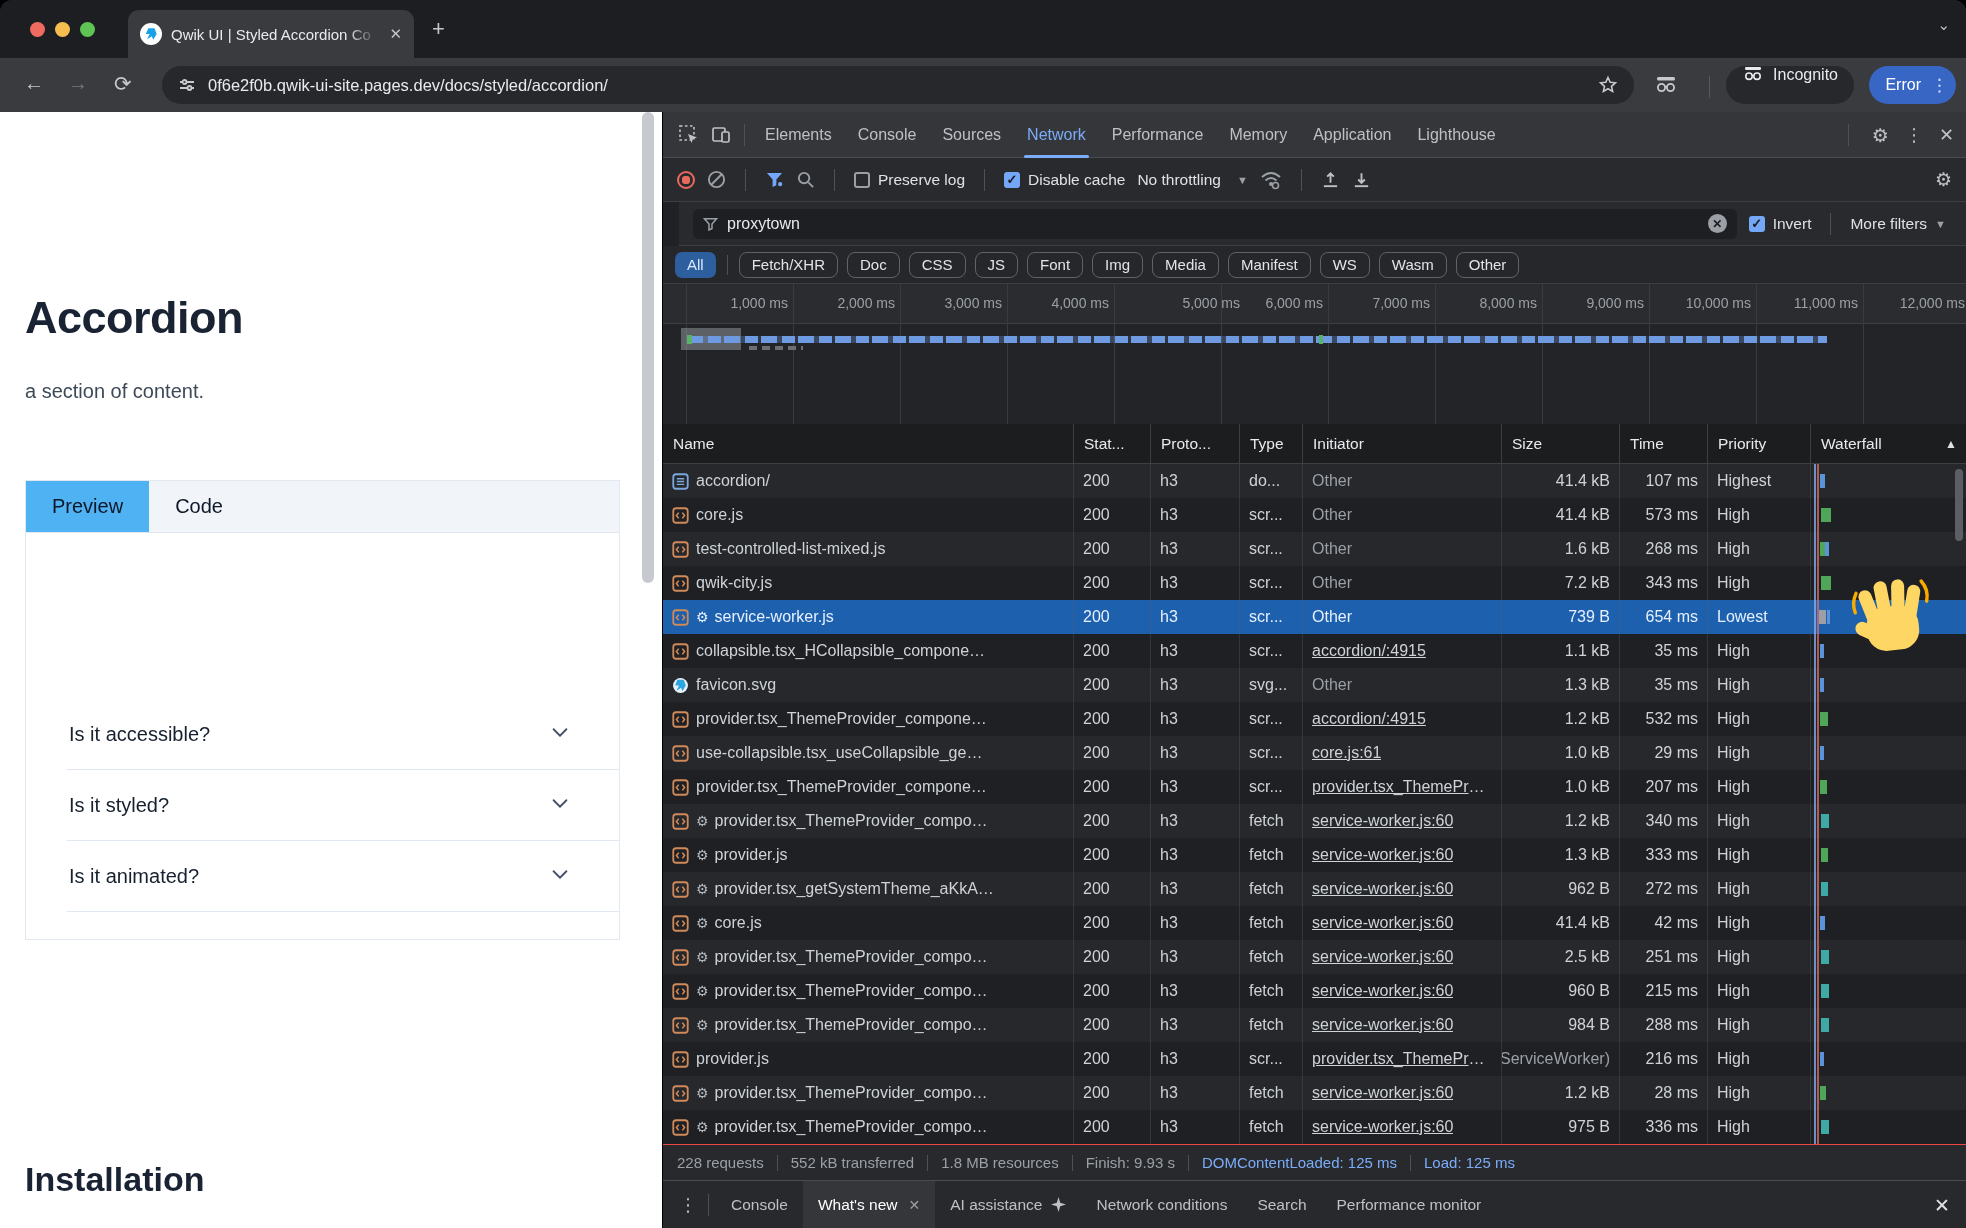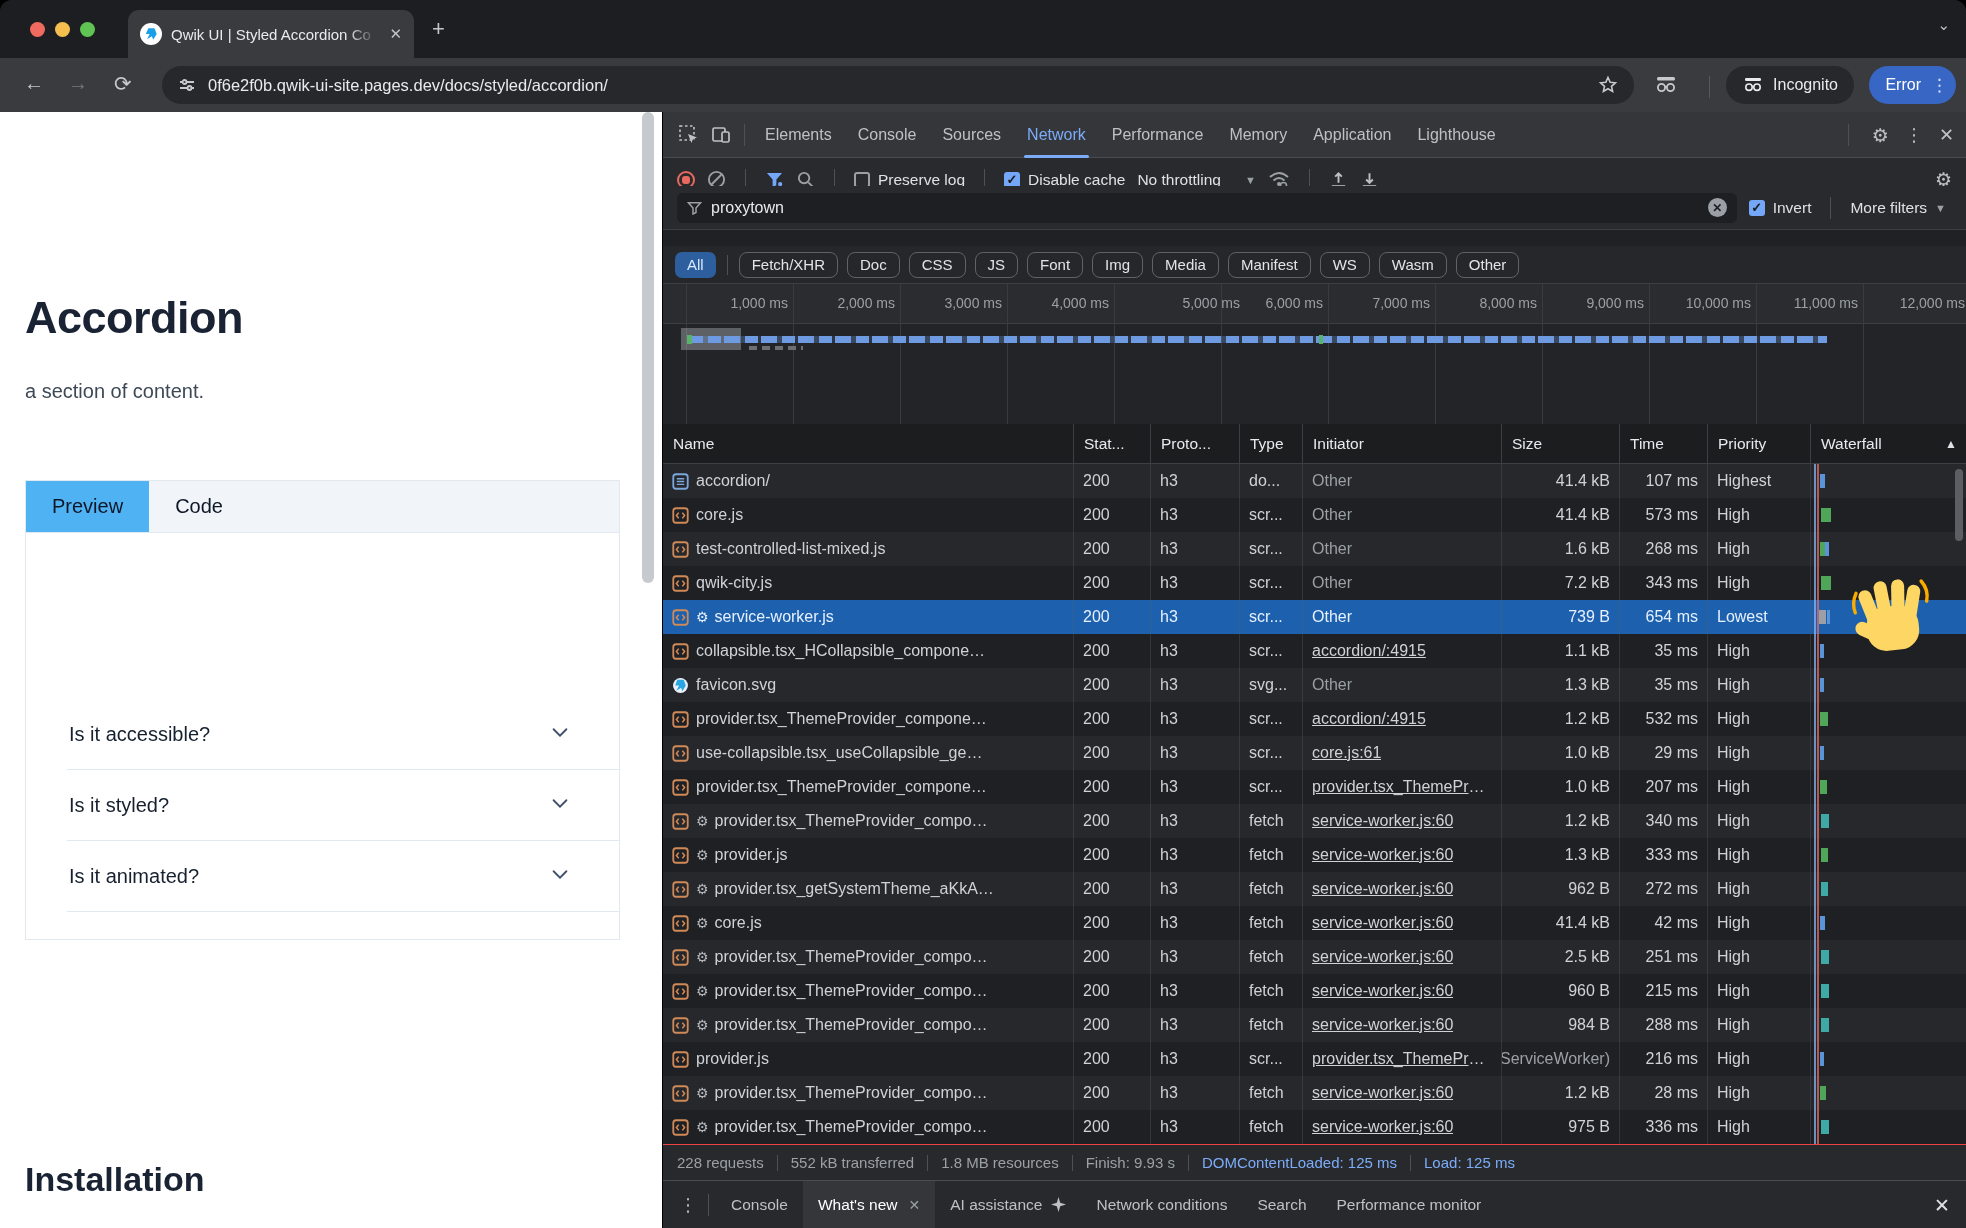--- a/index.html
+++ b/index.html
@@ -23,21 +23,21 @@
   .urlbar{position:absolute;top:58px;left:0;right:0;height:54px;background:#393b3e;}
   .navic{position:absolute;top:14px;font-size:20px;color:#c7cacd;}
   .navic.dim{color:#76797d;}
   .urlpill{position:absolute;left:162px;right:332px;top:8px;height:38px;border-radius:19px;background:#27282b;
     display:flex;align-items:center;gap:12px;padding:0 16px;}
   .urlpill .url{color:#e8eaed;font-size:16.5px;white-space:nowrap;overflow:hidden;flex:1;}
   .ic-svg{display:inline-flex;align-items:center;justify-content:center;}
   .star{margin-left:auto;}
   .rtico{position:absolute;top:18px;}
   .vdiv-url{position:absolute;right:256px;top:18px;width:1px;height:22px;background:#55585c;}
-  .incog{position:absolute;right:112px;top:8px;height:38px;border-radius:19px;background:#27282b;display:flex;align-items:center;gap:9px;padding:0 16px;color:#e8eaed;font-size:16px;}
+  .incog{position:absolute;right:112px;top:8px;height:38px;border-radius:19px;background:#27282b;display:flex;align-items:flex-start;gap:9px;padding:0 16px;color:#e8eaed;font-size:16px;}
   .errbtn{position:absolute;right:10px;top:8px;height:38px;border-radius:19px;background:#3866c4;display:flex;align-items:center;gap:10px;padding:0 8px 0 16px;color:#fff;font-size:16px;}
   .errbtn .kdots{color:#dfe6ff;font-size:17px;letter-spacing:0;}
 
   
   .content{position:absolute;top:112px;left:0;right:0;bottom:0;display:flex;}
   .page{width:662px;background:#fff;position:relative;overflow:hidden;}
   .devtools{flex:1;background:#202124;position:relative;border-left:1px solid #000;overflow:hidden;}
 
   
   .pg-title{position:absolute;left:25px;top:180px;font-size:45px;font-weight:700;color:#1a2334;letter-spacing:-.5px;}
@@ -65,25 +65,25 @@
   .gearglyph{font-size:19px;color:#bdc1c6;}
   .kebab{font-size:18px;color:#bdc1c6;letter-spacing:0;}
   .xglyph{font-size:18px;color:#bdc1c6;}
 
   .net-toolbar{top:46px;height:44px;background:#292a2d;display:flex;align-items:center;padding-left:14px;gap:12px;border-bottom:1px solid #3c4043;}
   .rec{width:18px;height:18px;border:2.5px solid #e8695e;border-radius:50%;position:relative;flex:none;}
   .rec i{position:absolute;inset:3px;background:#e8695e;border-radius:3px;}
   .chkline{display:flex;align-items:center;gap:8px;color:#dfe1e5;font-size:15.5px;white-space:nowrap;}
   .chkbox{width:16px;height:16px;border-radius:3px;border:2px solid #9aa0a6;flex:none;}
   .chkbox.on{border:none;background:#74a7f7;color:#1b1c1f;display:flex;align-items:center;justify-content:center;font-size:13px;font-weight:700;}
-  .throttle{display:flex;align-items:center;gap:24px;color:#dfe1e5;font-size:15.5px;white-space:nowrap;}
+  .throttle{display:flex;align-items:center;gap:16px;color:#dfe1e5;font-size:15.5px;white-space:nowrap;}
   .tri{font-size:11px;color:#9aa0a6;}
   .tb-gear{position:absolute;right:14px;}
 
-  .filter-row{top:74px;height:44px;background:#292a2d;display:flex;align-items:center;padding:0 14px;gap:12px;border-bottom:1px solid #3c4043;}
+  .filter-row{top:90px;height:44px;background:#292a2d;display:flex;align-items:center;padding:0 14px;gap:12px;border-bottom:1px solid #3c4043;margin-left:16px;}
   .ffield{flex:1;height:30px;background:#1e1f22;border-radius:6px;display:flex;align-items:center;gap:9px;padding:0 10px;}
   .ffield .ftext{color:#e8eaed;font-size:16px;flex:1;}
   .fclear{width:19px;height:19px;border-radius:50%;background:#9aa0a6;color:#1e1f22;font-size:12px;font-weight:700;display:flex;align-items:center;justify-content:center;}
   .morefilters{display:flex;align-items:center;gap:8px;color:#dfe1e5;font-size:15.5px;white-space:nowrap;margin-right:6px;}
 
   .chips-row{top:134px;height:38px;background:#26272a;display:flex;align-items:center;padding-left:12px;gap:9px;border-bottom:1px solid #3c4043;}
   .chip{height:26px;padding:0 12px;border-radius:8px;border:1px solid #5f6368;color:#e2e4e8;font-size:15px;display:flex;align-items:center;white-space:nowrap;}
   .chip.active{border:none;background:#2d5f9e;color:#d9e7ff;border-radius:7px;}
   .chipsep{width:1px;height:20px;background:#4d5054;margin:0 2px;flex:none;}
 

